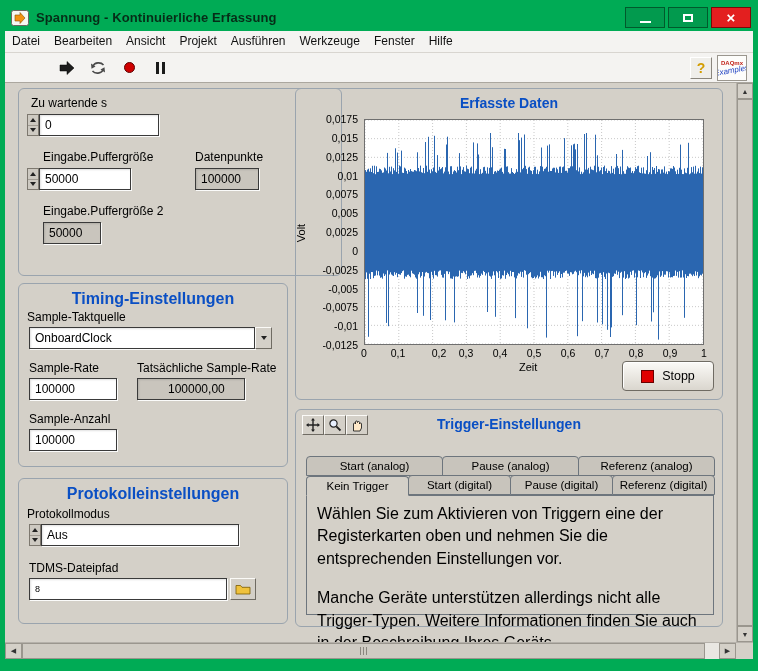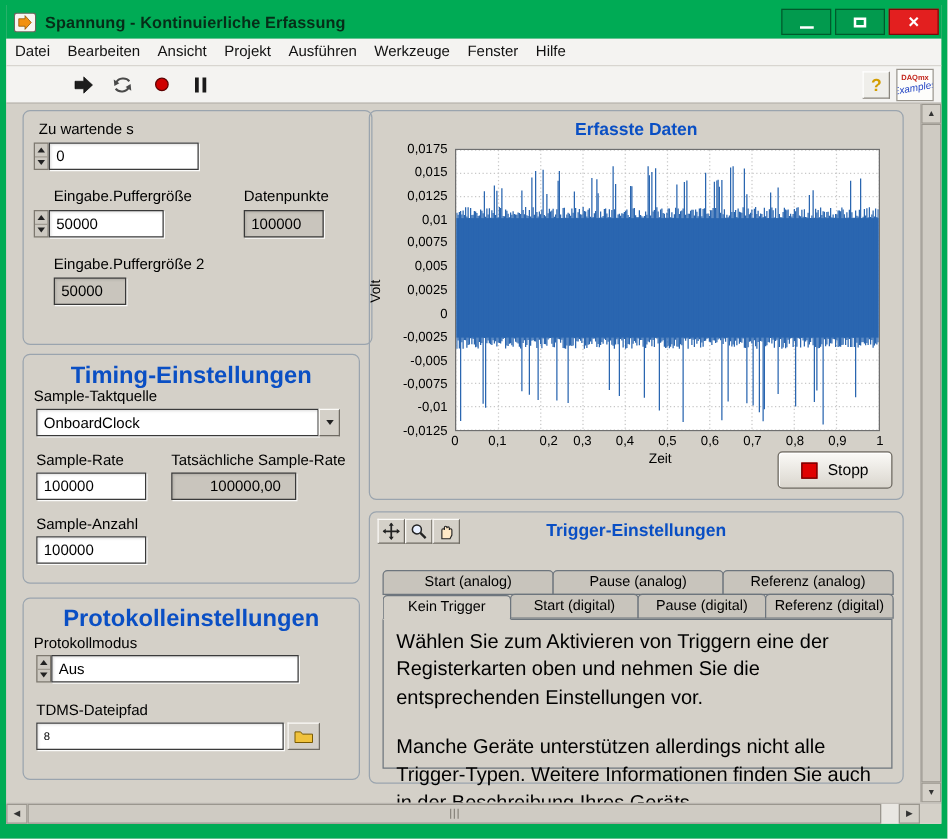--- a/index.html
+++ b/index.html
@@ -34,21 +34,21 @@
   .badge { width:30px; height:26px; background:#fdfdfb; border:1px solid #9a968e; display:flex; flex-direction:column;
            align-items:center; justify-content:center; overflow:hidden; }
   .badge .t { color:#c2241a; font-size:6px; font-weight:bold; }
   .badge .b { color:#2446c4; font-size:8px; font-style:italic; transform:rotate(-10deg); }
 
   
   .content { flex:1 1 auto; display:flex; min-height:0; }
   .panel { position:relative; width:731px; overflow:hidden; background:#d4d0c8; }
 
   .grp { position:absolute; border:1px solid #9aa4ae; border-radius:6px; }
-  .grp-title { color:#0a4fc4; font-weight:bold; font-size:19px; text-align:center; margin-top:6px; }
+  .grp-title { color:#0a4fc4; font-weight:bold; font-size:16px; text-align:center; margin-top:6px; }
   .lbl { position:absolute; font-size:12px; color:#000; white-space:nowrap; }
   .row { position:absolute; display:flex; align-items:stretch; }
 
   .spin { display:flex; flex-direction:column; width:12px; border:1px solid #7d786f; background:#cdc9c1; }
   .spin > div { flex:1; display:flex; align-items:center; justify-content:center; border-bottom:1px solid #a19c93; }
   .spin > div:last-child { border-bottom:none; }
   .tri-up { width:0; height:0; border-left:3px solid transparent; border-right:3px solid transparent; border-bottom:4px solid #222; }
   .tri-dn { width:0; height:0; border-left:3px solid transparent; border-right:3px solid transparent; border-top:4px solid #222; }
 
   .fld { background:#fff; border:1px solid #3a3a3a; box-shadow:1px 1px 0 rgba(255,255,255,.9), inset 1px 1px 2px rgba(0,0,0,.12);
@@ -162,21 +162,21 @@
       <div class="badge">
         <span class="t">DAQmx</span>
         <span class="b">Examples</span>
       </div>
     </div>
   </div>
 
   <div class="content">
     <div class="panel">
 
-      <div class="grp" style="left:13px; top:5px; width:280px; height:188px;text-align:right;">
+      <div class="grp" style="left:13px; top:5px; width:324px; height:188px;text-align:right;">
         <span class="lbl" style="left:12px; top:7px;">Zu wartende s</span>
         <div class="row" style="left:8px; top:25px;">
           <span class="spin">
               <div>
                 <i class="tri-up"></i>
               </div>
               <div>
                 <i class="tri-dn"></i>
               </div>
             </span>
@@ -212,21 +212,21 @@
           <div class="drop-btn">
               <i class="tri-dn"></i>
             </div>
         </div>
         <span class="lbl" style="left:10px; top:77px;">Sample-Rate</span>
         <div class="row" style="left:10px; top:94px;">
           <div class="fld" style="width:88px;">100000</div>
         </div>
         <span class="lbl" style="left:118px; top:77px;">Tatsächliche Sample-Rate</span>
         <div class="row" style="left:118px; top:94px;">
-          <div class="fld ind" style="width:100px;padding-left:30px;">100000,00</div>
+          <div class="fld ind" style="width:108px;padding-left:30px;">100000,00</div>
         </div>
         <span class="lbl" style="left:10px; top:128px;">Sample-Anzahl</span>
         <div class="row" style="left:10px; top:145px;">
           <div class="fld" style="width:88px;">100000</div>
         </div>
       </div>
 
       <div class="grp" style="left:13px; top:395px; width:270px; height:146px;">
         <div class="grp-title">Protokolleinstellungen</div>
         <span class="lbl" style="left:8px; top:28px;">Protokollmodus</span>

